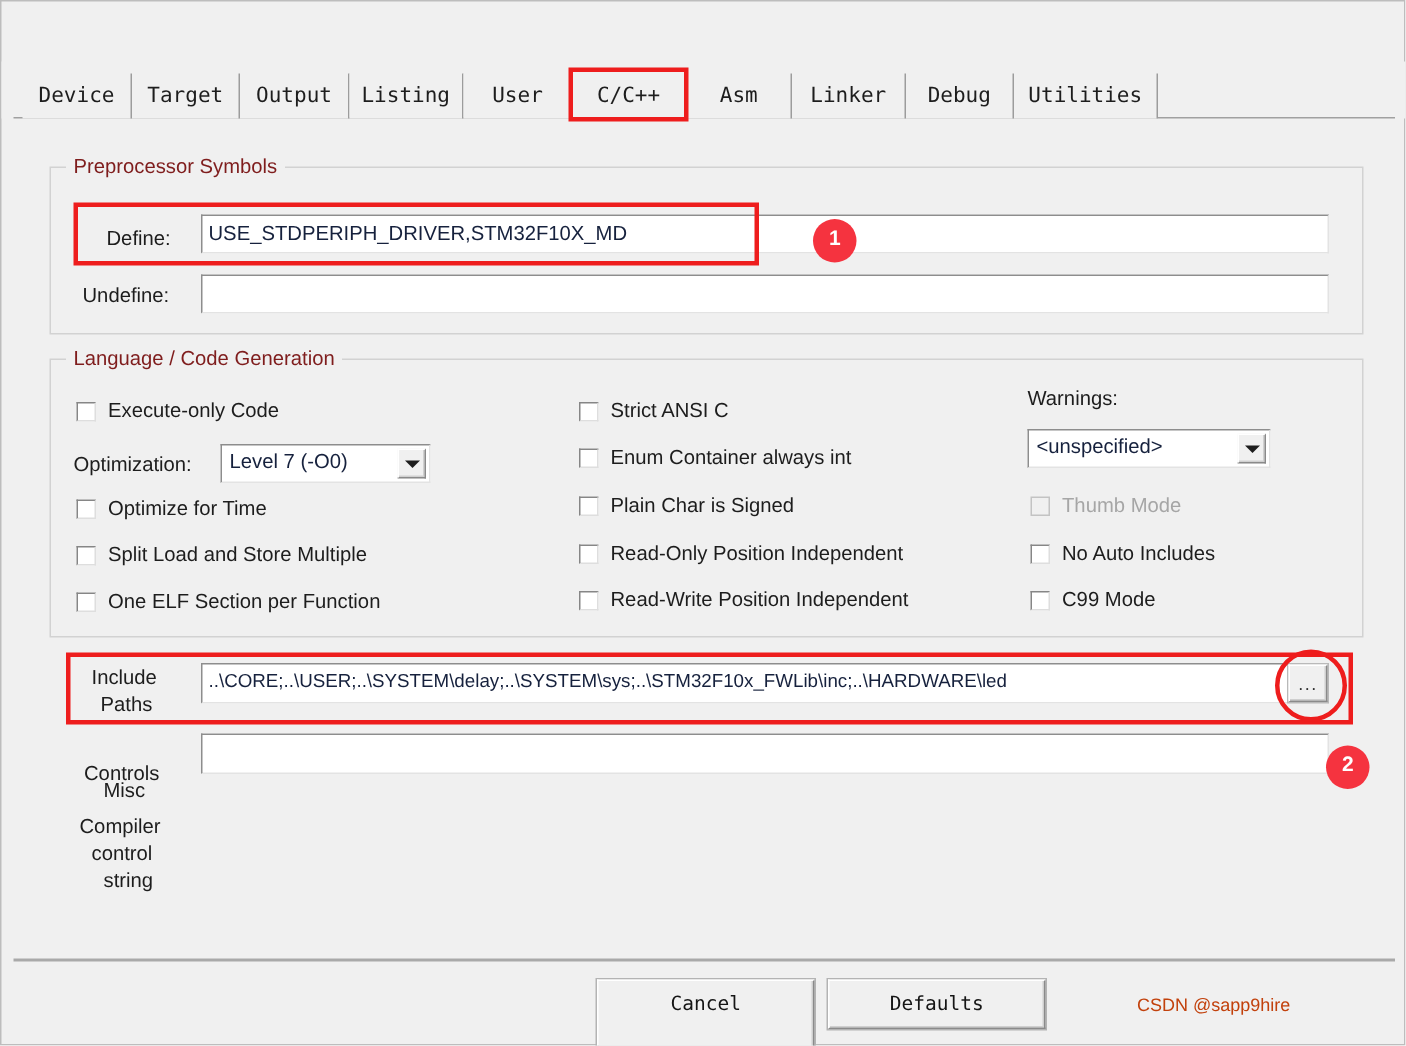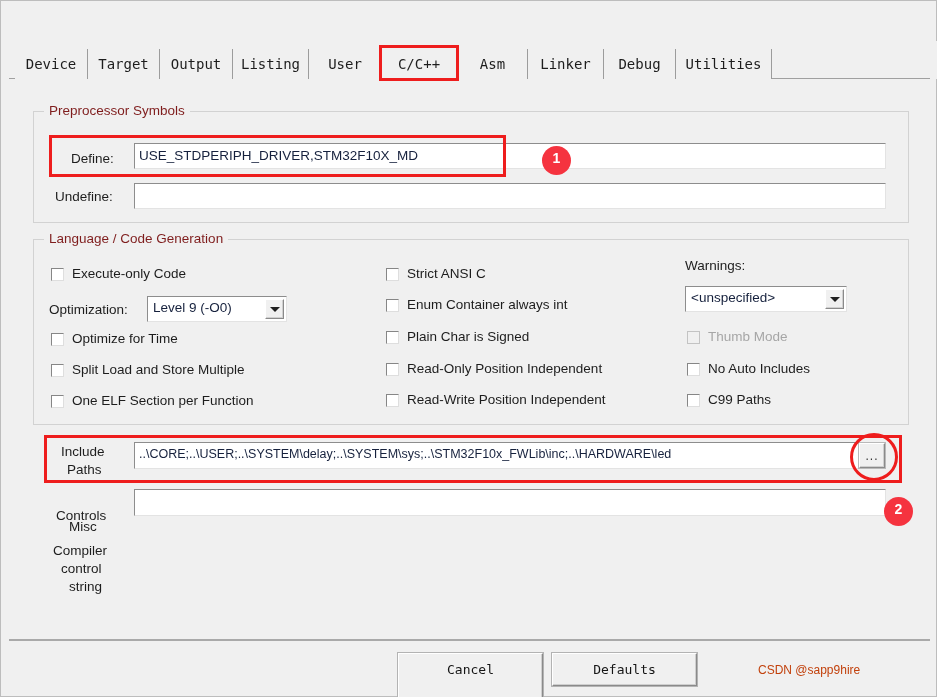--- a/index.html
+++ b/index.html
@@ -301,21 +301,21 @@
     <div class="gb-title">Language / Code Generation</div>
   </div>
 
   <div class="cb" style="left:50px;top:265px;">
     <div class="box"></div>
     <div class="txt">Execute-only Code</div>
   </div>
 
   <div class="lbl" style="left:48px;top:301px;">Optimization:</div>
   <div class="combo" style="left:146px;top:295px;width:140px;height:26px;">
-    <div class="cval">Level 9 (-O0)</div>
+    <div class="cval">Level 7 (-O0)</div>
     <div class="carrow"></div>
   </div>
 
   <div class="cb" style="left:50px;top:330px;">
     <div class="box"></div>
     <div class="txt">Optimize for Time</div>
   </div>
   <div class="cb" style="left:50px;top:361px;">
     <div class="box"></div>
     <div class="txt">Split Load and Store Multiple</div>
@@ -355,21 +355,21 @@
   <div class="cb disabled" style="left:686px;top:328px;">
     <div class="box"></div>
     <div class="txt">Thumb Mode</div>
   </div>
   <div class="cb" style="left:686px;top:360px;">
     <div class="box"></div>
     <div class="txt">No Auto Includes</div>
   </div>
   <div class="cb" style="left:686px;top:391px;">
     <div class="box"></div>
-    <div class="txt">C99 Paths</div>
+    <div class="txt">C99 Mode</div>
   </div>
 
   <div class="lbl" style="left:60px;top:443px;">Include</div>
   <div class="lbl" style="left:66px;top:461px;">Paths</div>
   <div class="tinput small" style="left:133px;top:441px;width:752px;height:27px;">..\CORE;..\USER;..\SYSTEM\delay;..\SYSTEM\sys;..\STM32F10x_FWLib\inc;..\HARDWARE\led</div>
   <div class="browse-btn" style="left:858px;top:442px;width:26px;height:25px;"><span>...</span></div>
 
   <div class="ann-rect" style="left:43px;top:434px;width:858px;height:48px;"></div>
   <div class="ann-ellipse" style="left:849px;top:432px;width:48px;height:48px;"></div>
 

